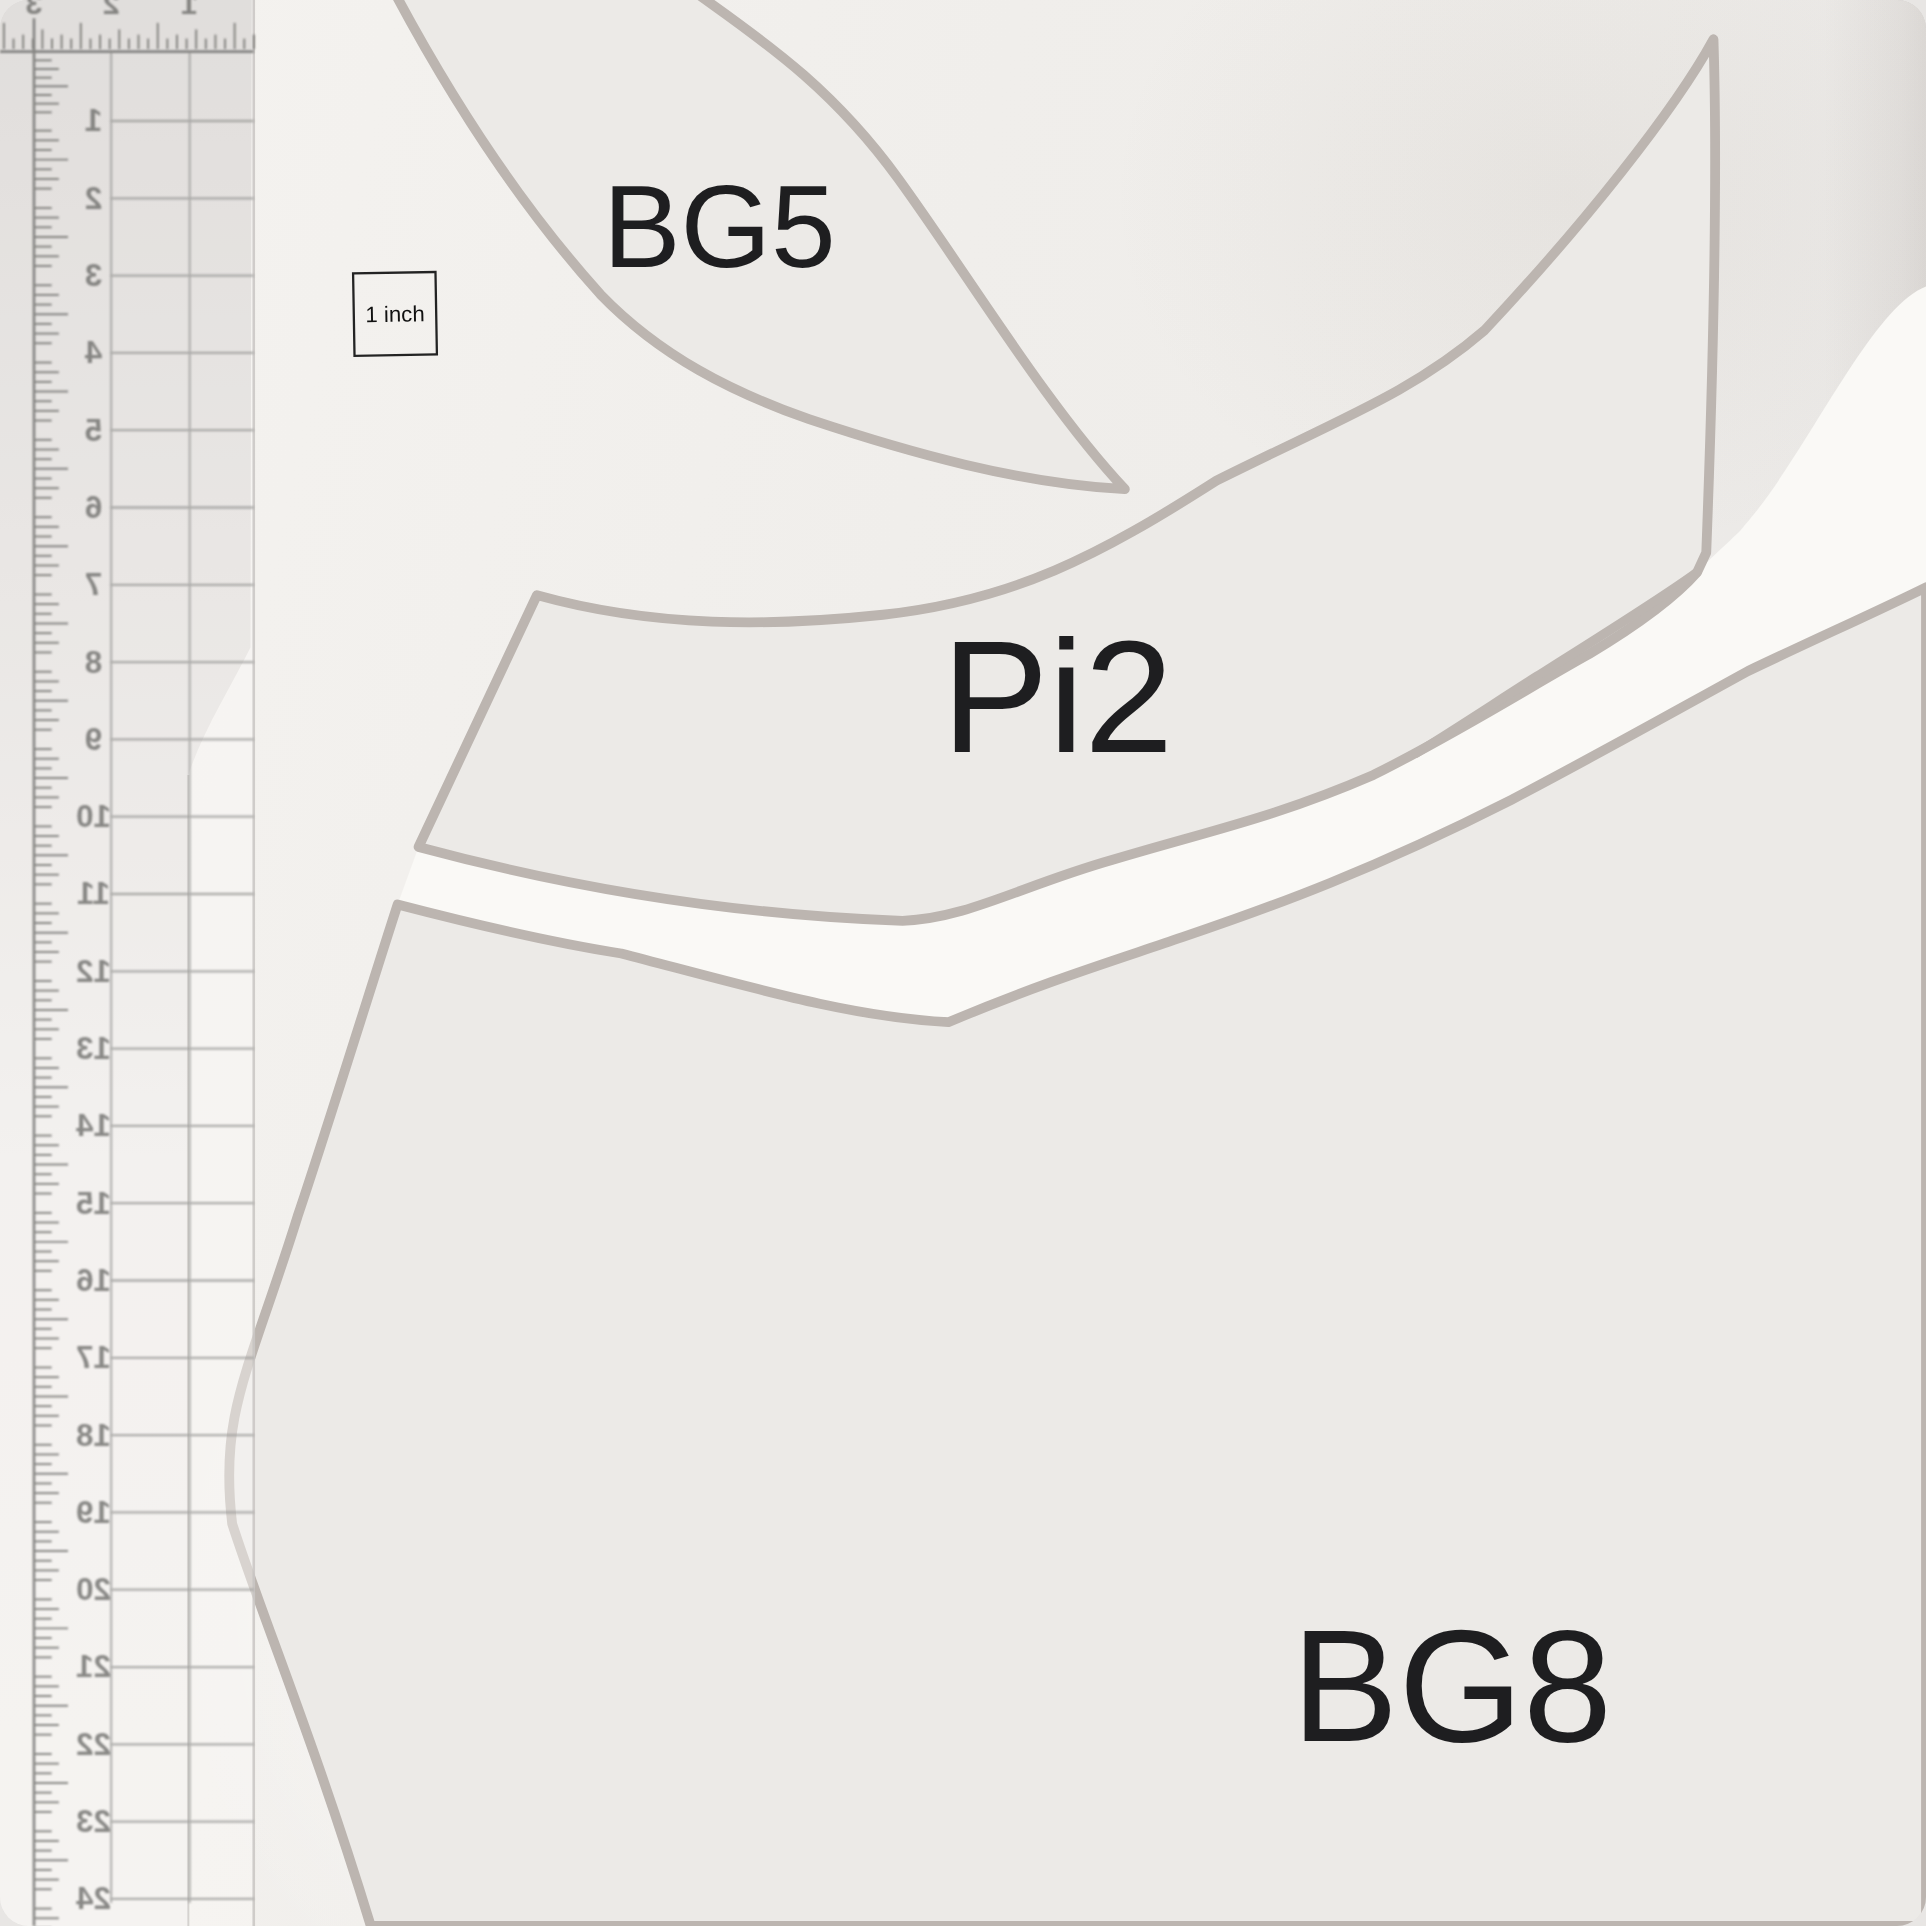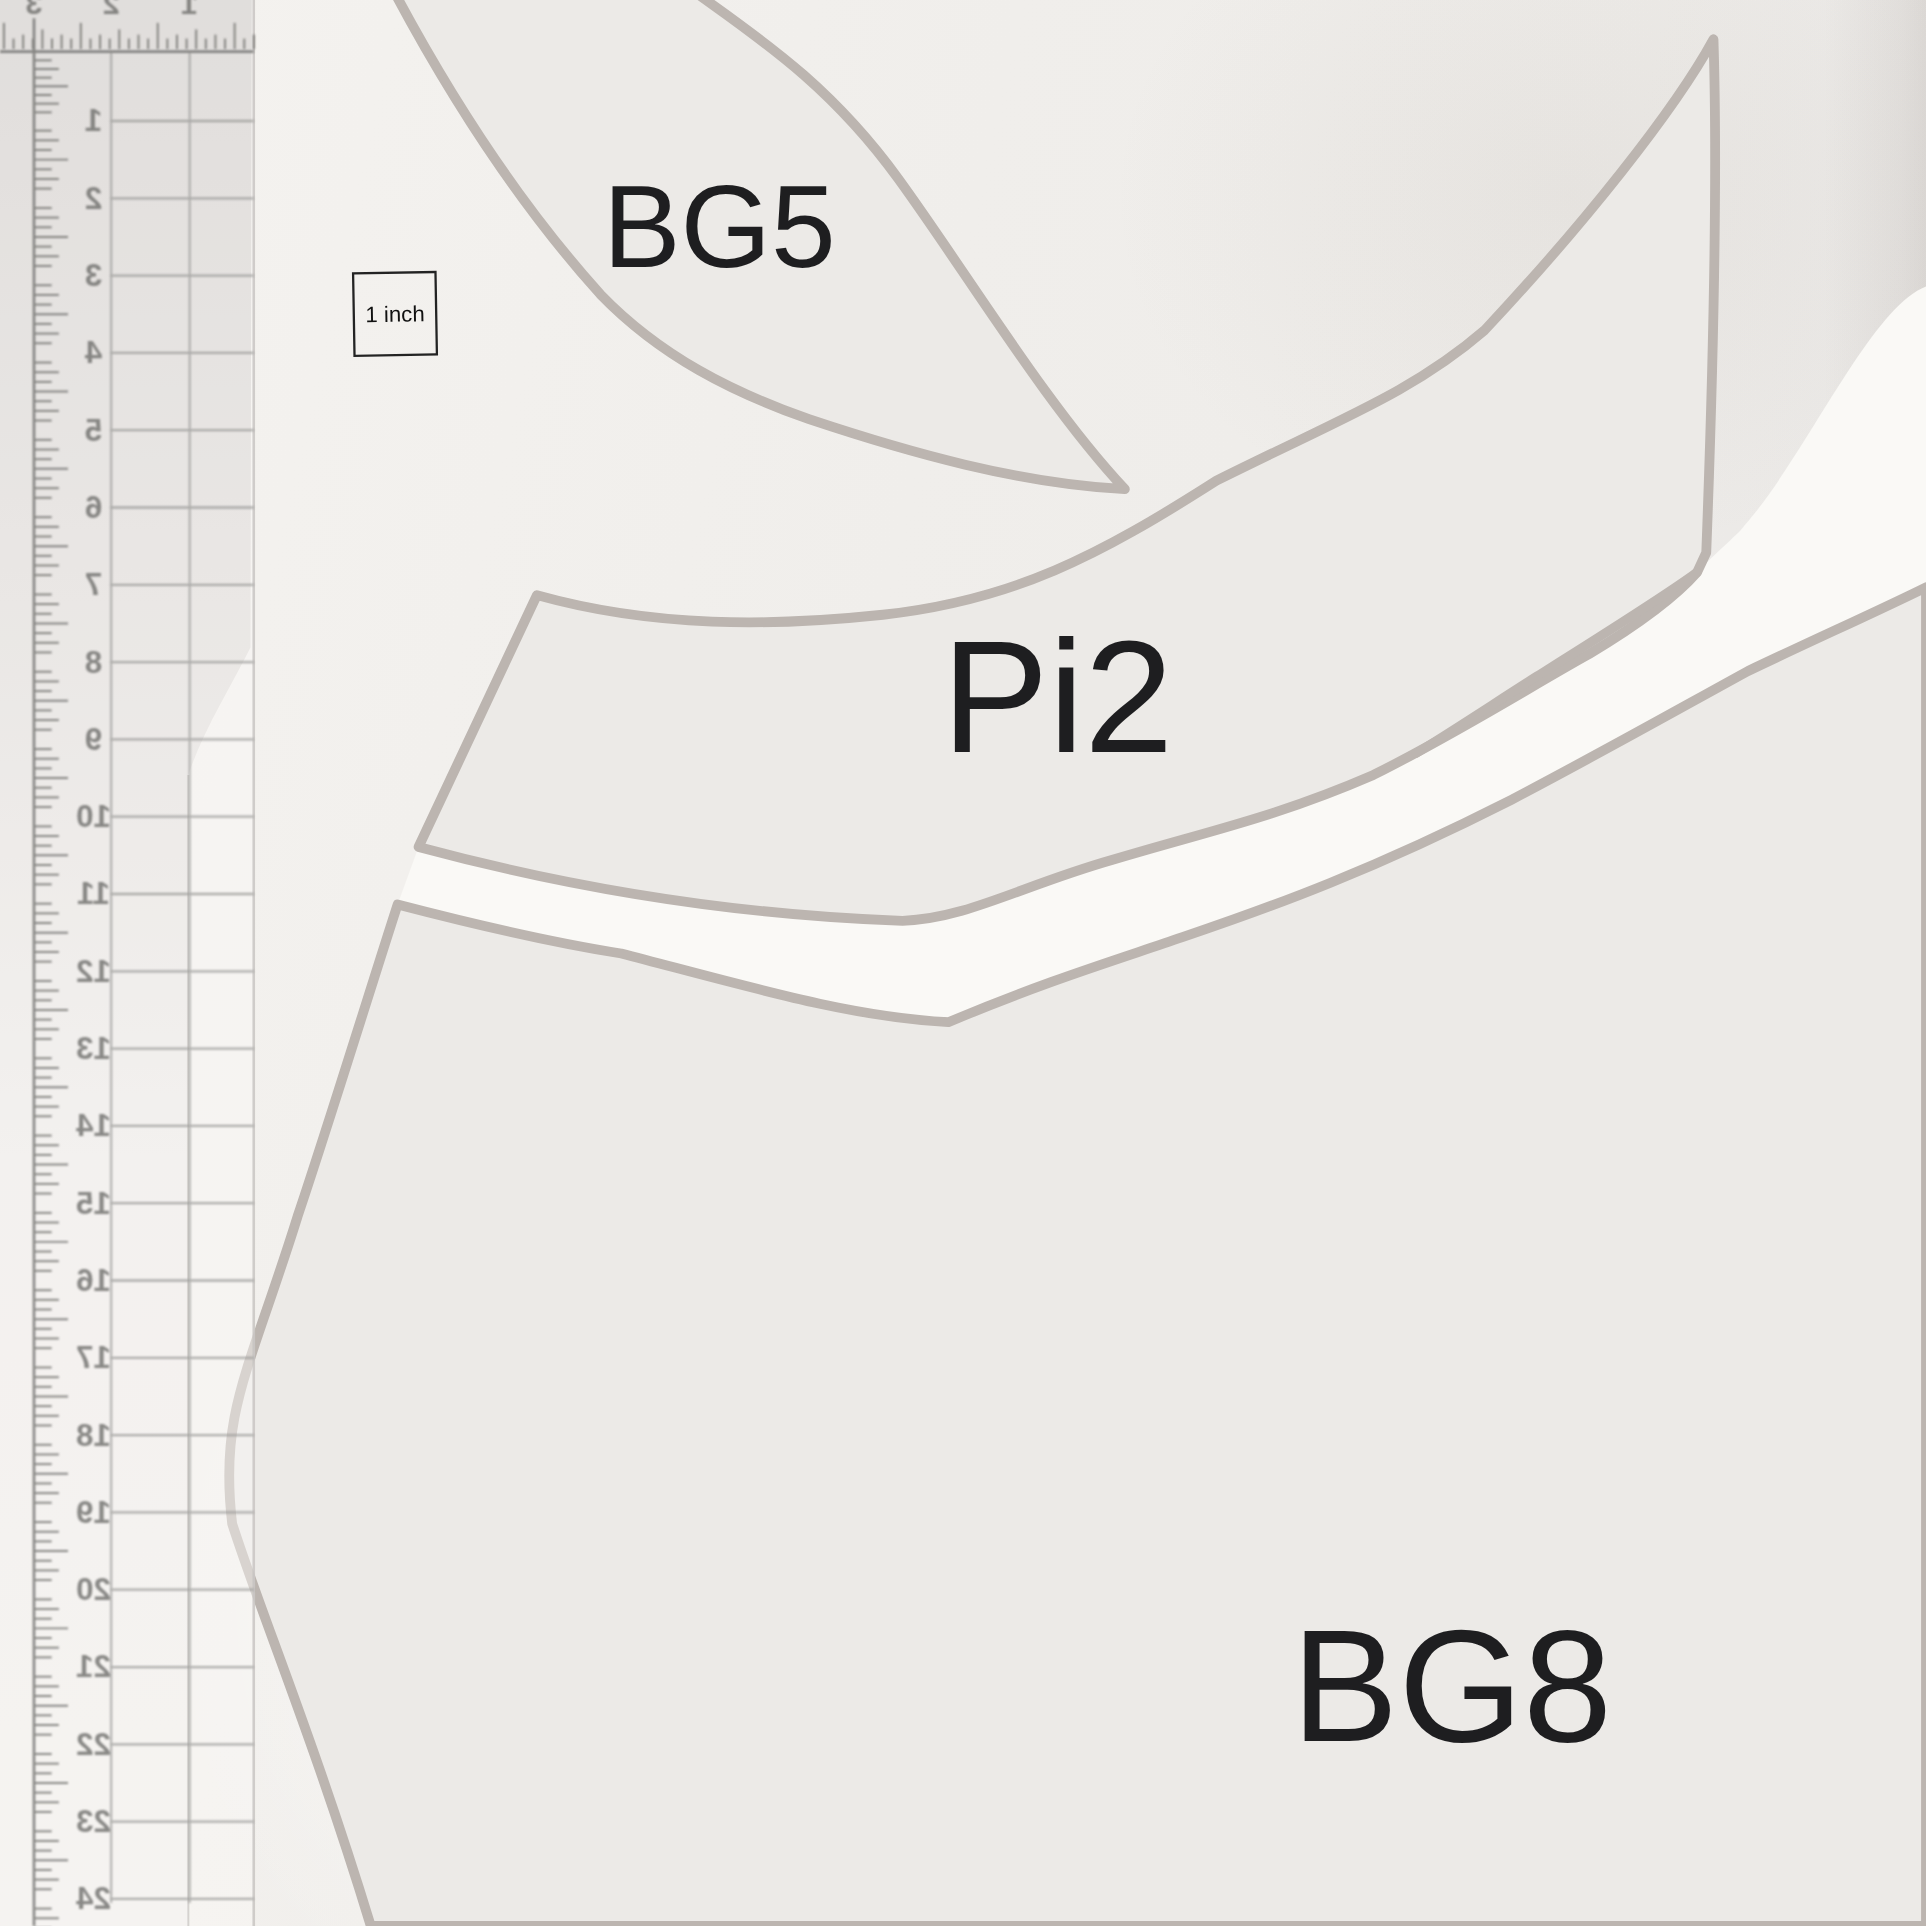--- a/index.html
+++ b/index.html
@@ -1,17 +1,17 @@
 <!DOCTYPE html>
 <html style="font-size:10.5px"><head>
 <meta charset="utf-8">
 <style>
   html,body{margin:0;padding:0;background:#e8e6e4;}
   #stage{position:relative;width:1926px;height:1926px;overflow:hidden;
-         font-family:"Liberation Sans", sans-serif;}
+         font-family:"Liberation Sans", sans-serif;border-radius:29px;}
   svg{display:block}
   text{font-family:"Liberation Sans", sans-serif;}
   .piece-label{fill:#1e1e20;}
   .inch-label{fill:#111;}
 </style>
 </head>
 <body>
 
 <div id="stage">
 <svg width="1926" height="1926" viewBox="0 0 2945 2945">

